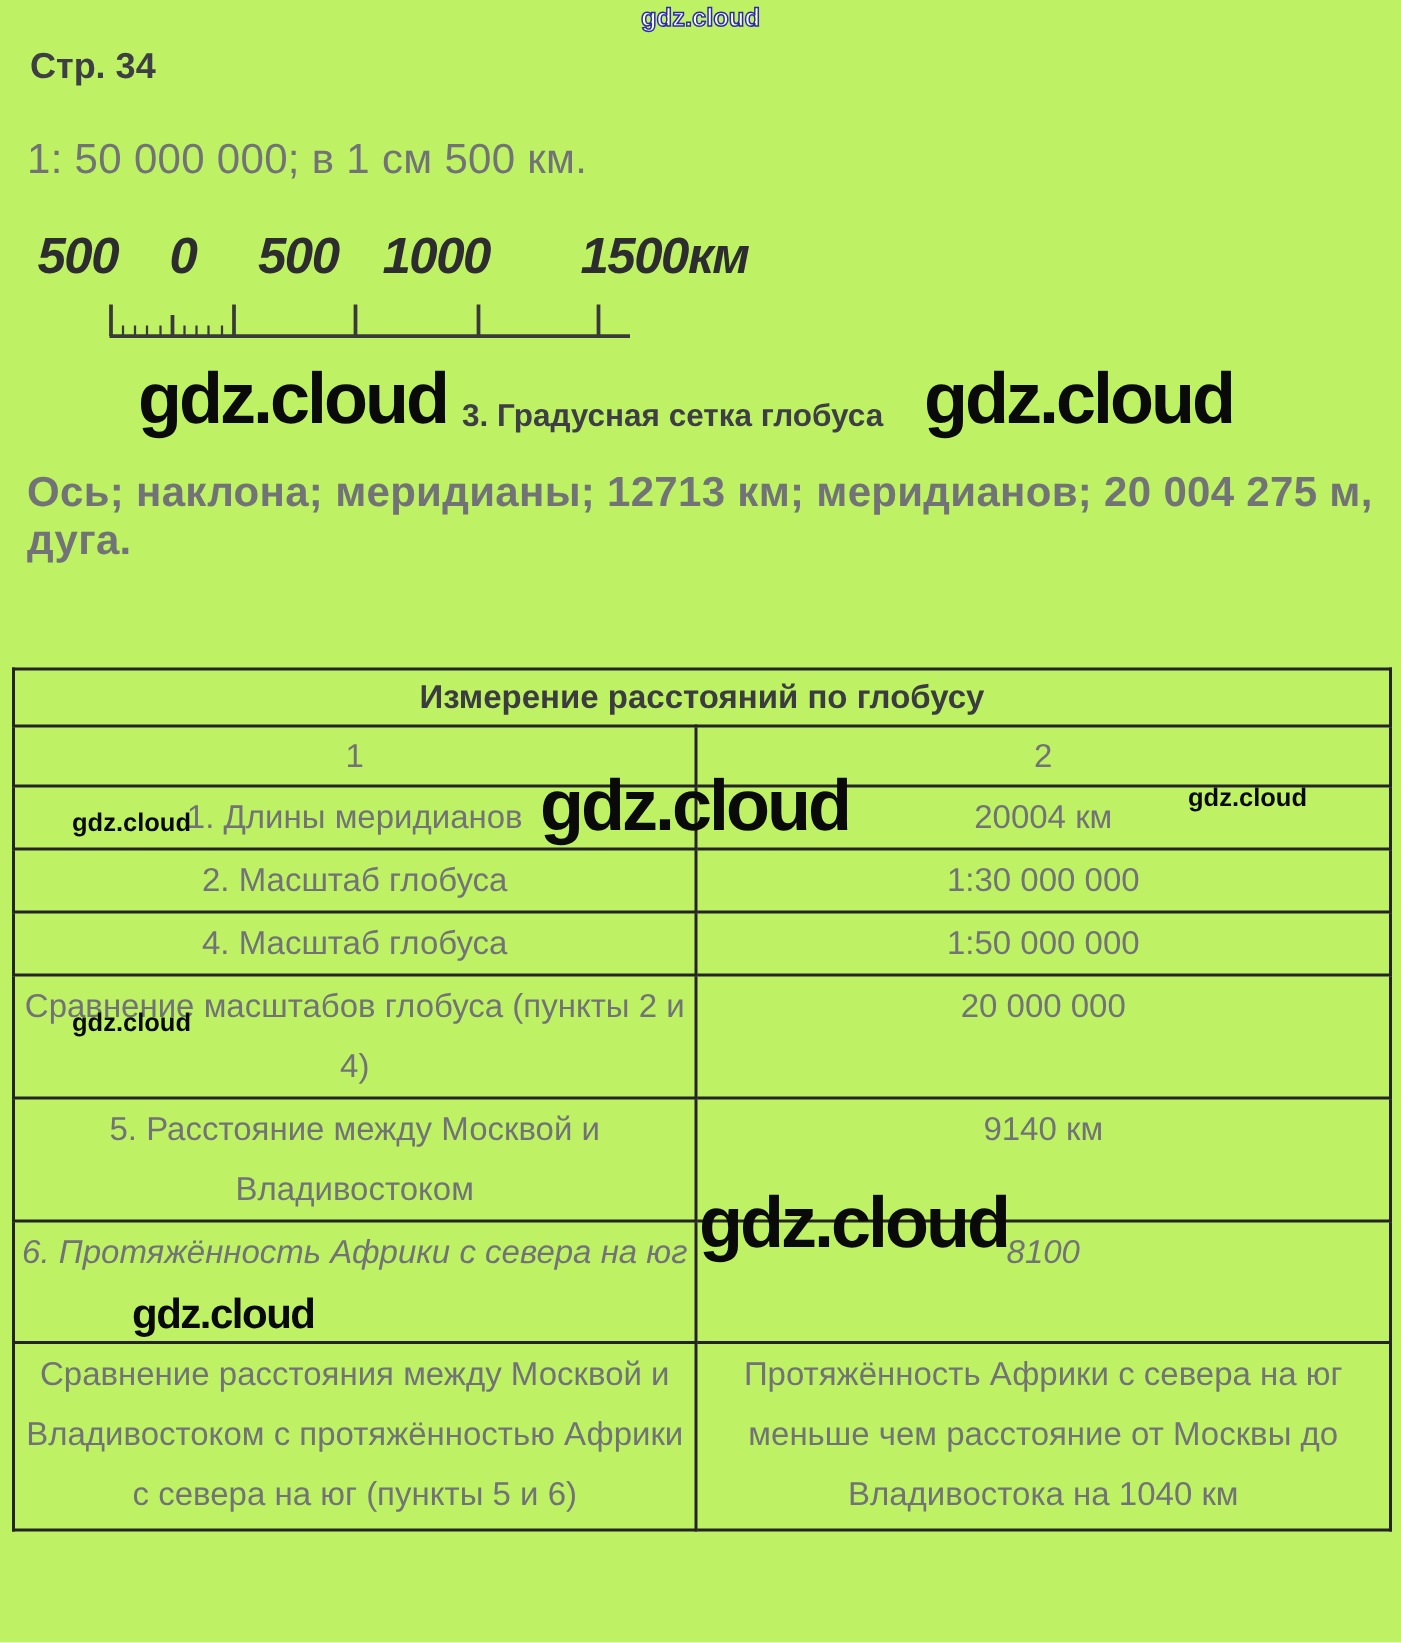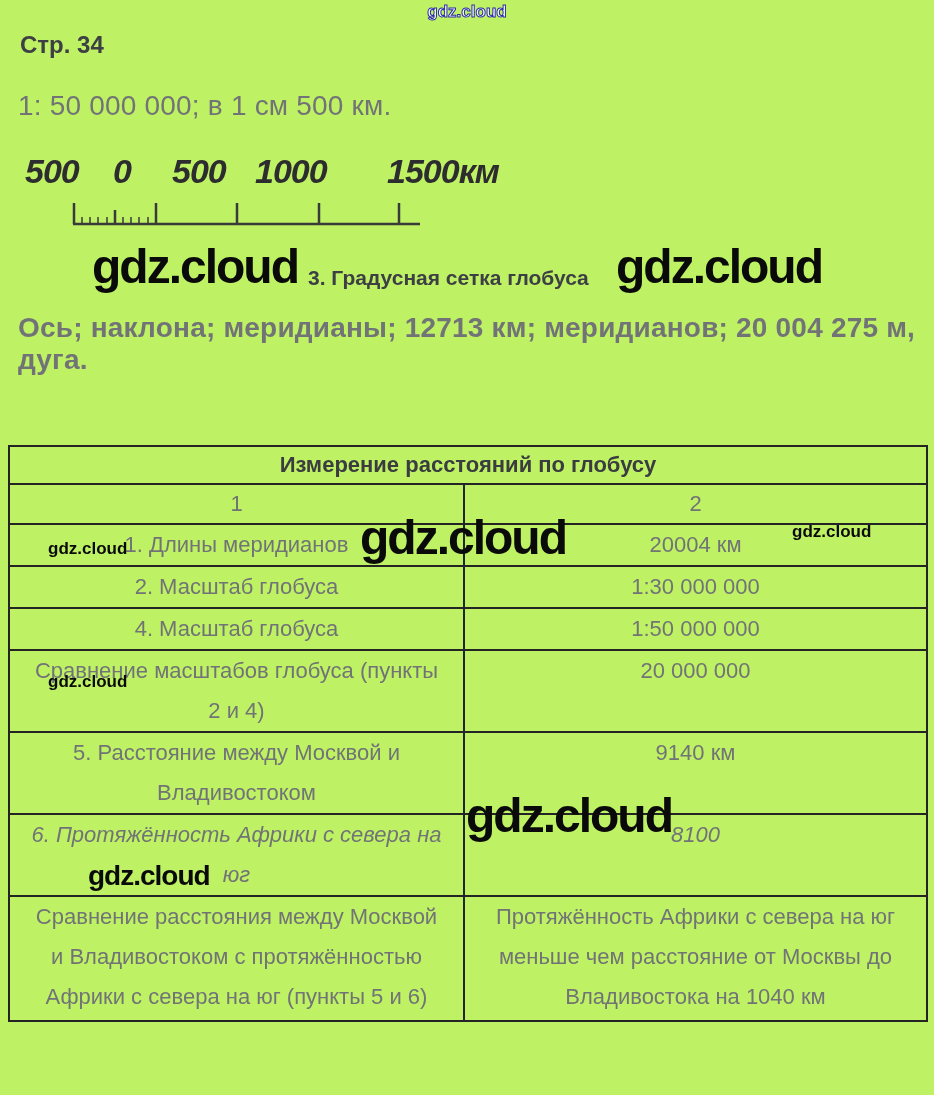--- a/index.html
+++ b/index.html
@@ -33,21 +33,21 @@
     letter-spacing:-1px;
   }
   .sn1{left:25px;} .sn2{left:113px;} .sn3{left:172px;} .sn4{left:255px;} .sn5{left:352px;margin-left:35px;}
   .scale-ruler{position:absolute;left:72px;top:200px;}
   
   .dist-table{
     position:absolute;left:8px;top:445px;
     border-collapse:collapse;table-layout:fixed;width:918px;
     font-size:22px;color:#717376;
   }
-  .dist-table th,.dist-table td{border:2px solid #242424;padding:0 19px;}
+  .dist-table th,.dist-table td{border:2px solid #242424;padding:0 2px;}
   .t-title{height:36px;font-weight:bold;color:#3a3c40;text-align:center;font-size:22px;}
   .t-colhead td{height:38px;text-align:center;font-weight:normal;}
   .dist-table tbody td{
     text-align:center;vertical-align:top;line-height:40px;
   }
   
   .wm{position:absolute;color:#0a0a0a;white-space:nowrap;pointer-events:none;}
   .wm-outline{
     left:0;top:2px;width:934px;text-align:center;
     font-size:17px;font-weight:bold;

